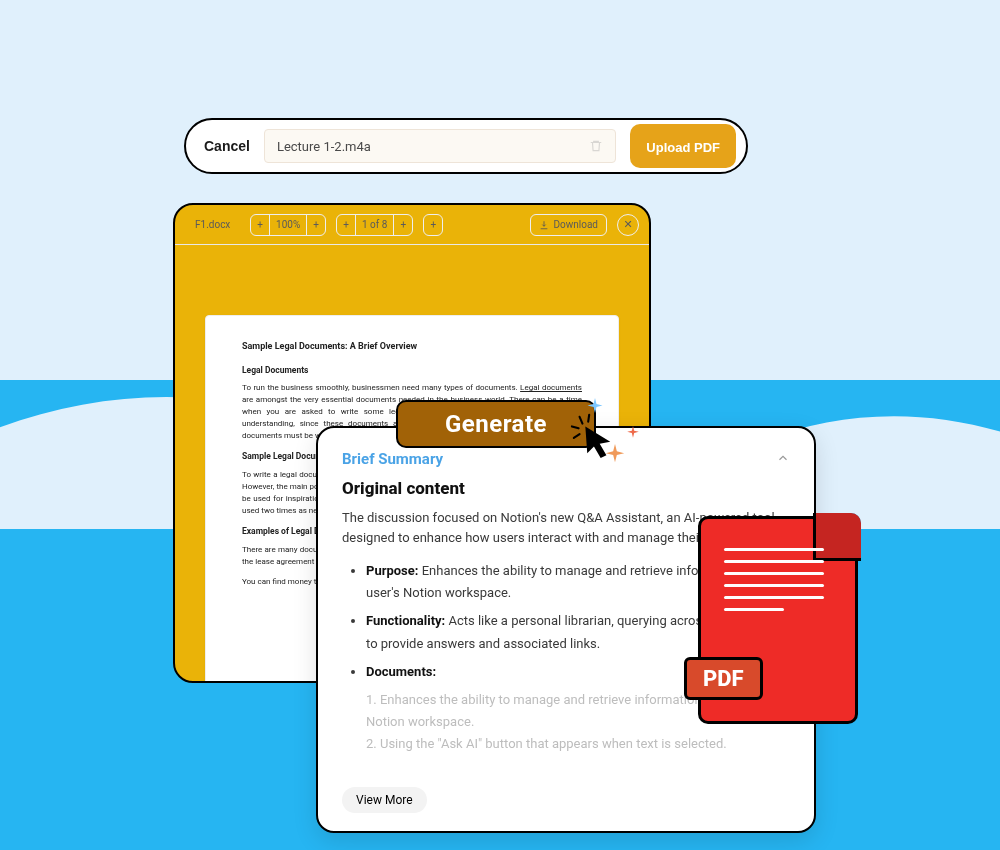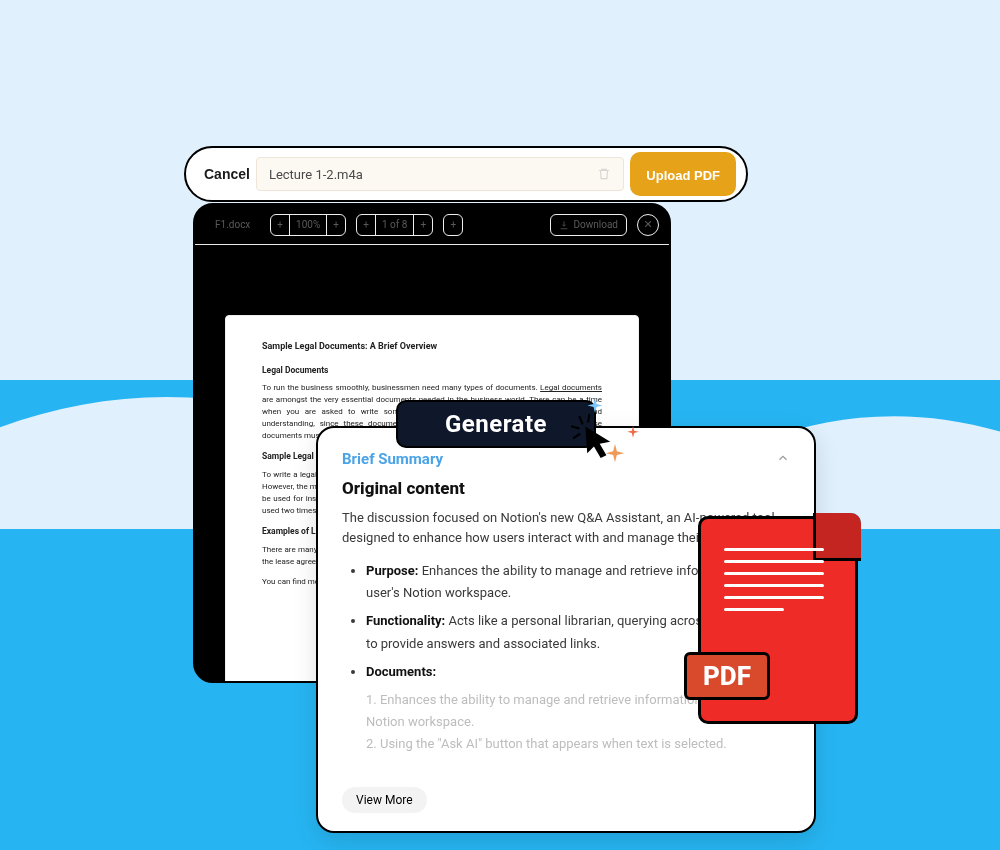--- a/index.html
+++ b/index.html
@@ -19,22 +19,21 @@
   
   .upload-bar {
     position: absolute;
     top: 118px; left: 184px;
     width: 564px; height: 56px;
     background: #fff;
     border: 2px solid #000;
     border-radius: 28px;
     display: flex; align-items: center;
     padding: 0 10px 0 18px;
-    gap: 6px;
-    margin-top: 28px;
+    gap: 14px;
   }
   .upload-bar .cancel {
     font-size: 14px; font-weight: 600; color:#1a1a1a;
     cursor: pointer; background: none; border: none;
   }
   .upload-bar .file-field {
     flex: 1; height: 34px;
     border: 1px solid #eee4d8;
     background: #fcf9f3;
     border-radius: 4px;
@@ -51,25 +50,24 @@
     background: #e6a319;
     border: none; border-radius: 10px;
     color: #fff; font-size: 13px; font-weight: 600;
     cursor: pointer;
   }
   
   .doc-window {
     position: absolute;
     top: 203px; left: 173px;
     width: 478px; height: 480px;
-    background: #000000;
+    background: #eab308;
     border: 2px solid #000;
     border-radius: 20px;
     overflow: hidden;
-    margin-left: 20px;
   }
   .doc-window .toolbar {
     height: 40px;
     border-bottom: 1px solid #e8e8e8;
     display: flex; align-items: center;
     padding: 0 10px;
     font-size: 10px; color:#5a5a5a;
     gap: 10px;
   }
   .doc-window .toolbar .docname {
@@ -116,21 +114,21 @@
   }
   .doc-window .page h1 { font-size: 9px; font-weight:700; margin-bottom: 10px; }
   .doc-window .page h2 { font-size: 8.5px; font-weight:700; margin: 8px 0 6px; }
   .doc-window .page p { text-align: justify; margin-bottom: 8px; }
   .doc-window .page .u { text-decoration: underline; }
   
   .generate-badge {
     position: absolute;
     top: 400px; left: 396px;
     width: 200px; height: 48px;
-    background: #0f172a;
+    background: #a16207;
     border: 2.5px solid #000;
     border-radius: 10px;
     color: #fff;
     font-size: 24px; font-weight: 700;
     display:flex; align-items:center; justify-content:center;
     letter-spacing: .5px;
     z-index: 30;
     gap: 10px;
   }
   .click-cursor {
@@ -226,21 +224,21 @@
   .pdf-lines div {
     height:3px; background:#fff; border-radius:2px; margin-bottom:9px;
   }
   .pdf-lines div.short { width: 60%; }
   .pdf-label {
     position:absolute; left:-14px; bottom:24px;
     background:#d84a2b;
     border:3px solid #000;
     border-radius:6px;
     padding: 6px 16px;
-    color:#fff; font-weight:800; font-size:26px;
+    color:#fff; font-weight:800; font-size:22px;
   }
 </style>
 </head>
 <body>
 
 <div class="wave">
   <svg viewBox="0 0 1100 150" preserveAspectRatio="none">
     <path d="M0,150 L0,70 C120,10 260,0 380,50 C520,110 640,140 770,80 C870,30 980,20 1100,70 L1100,150 Z" fill="#e0f0fc"></path>
   </svg>
 </div>

